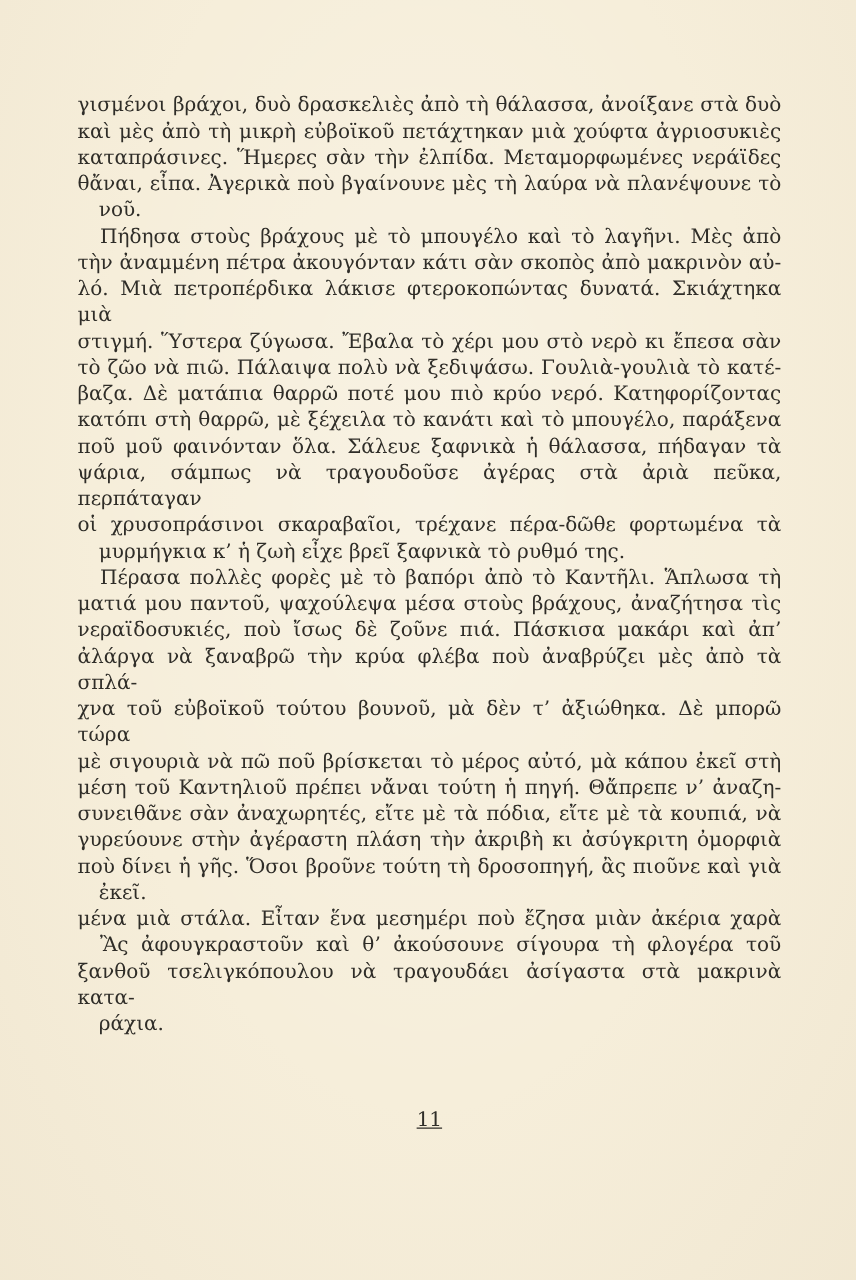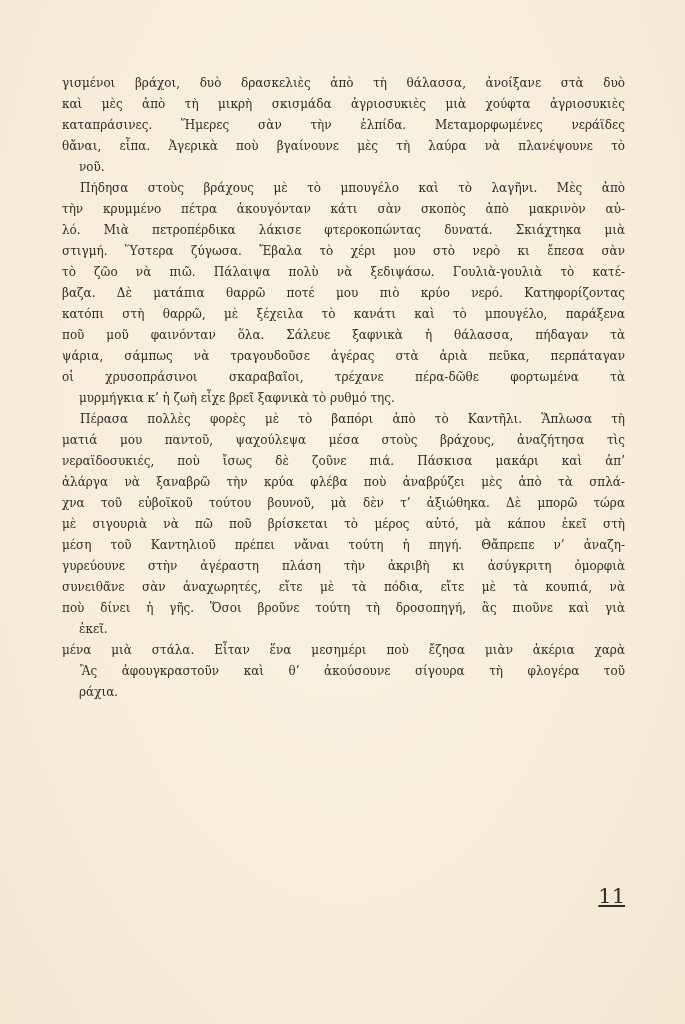--- a/index.html
+++ b/index.html
@@ -18,85 +18,86 @@
   }
   .textblock {
     position: absolute;
     top: 73px;
     left: 62px;
     width: 563px;
   }
   .para {
     margin: 0;
     padding: 0;
-    font-size: 12px;
+    font-size: 16px;
     line-height: 21px;
   }
   .line {
     display: block;
     text-align: justify;
     text-align-last: justify;
     white-space: normal;
   }
   .line.last {
     text-align-last: left;
     margin-left: 17px;
   }
   .line.indent {
     text-indent: 18px;
   }
   .pagenum {
     position: absolute;
     top: 886px;
     left: 62px;
     width: 563px;
-    text-align: right;
-    font-size: 21px;
+    text-align: center;
+    font-size: 16px;
     line-height: 20px;
     text-decoration: underline;
   }
 </style>
 </head>
 <body>
 
 <div class="page">
   <main class="textblock">
       <p class="para">
         <span class="line">γισμένοι βράχοι, δυὸ δρασκελιὲς ἀπὸ τὴ θάλασσα, ἀνοίξανε στὰ δυὸ</span>
-        <span class="line">καὶ μὲς ἀπὸ τὴ μικρὴ σκισμάδα ἀγριοσυκιὲς μιὰ χούφτα ἀγριοσυκιὲς</span>
+        <span class="line">καὶ μὲς ἀπὸ τὴ μικρὴ εὐβοϊκοῦ πετάχτηκαν μιὰ χούφτα ἀγριοσυκιὲς</span>
         <span class="line">καταπράσινες. Ἥμερες σὰν τὴν ἐλπίδα. Μεταμορφωμένες νεράϊδες</span>
         <span class="line">θἄναι, εἶπα. Ἀγερικὰ ποὺ βγαίνουνε μὲς τὴ λαύρα νὰ πλανέψουνε τὸ</span>
         <span class="line last">νοῦ.</span>
       </p>
       <p class="para">
         <span class="line indent">Πήδησα στοὺς βράχους μὲ τὸ μπουγέλο καὶ τὸ λαγῆνι. Μὲς ἀπὸ</span>
-        <span class="line">τὴν κρυμμένο πέτρα ἀκουγόνταν κάτι σὰν σκοπὸς ἀπὸ μακρινὸν αὐ-</span>
+        <span class="line">τὴν ἀναμμένη πέτρα ἀκουγόνταν κάτι σὰν σκοπὸς ἀπὸ μακρινὸν αὐ-</span>
         <span class="line">λό. Μιὰ πετροπέρδικα λάκισε φτεροκοπώντας δυνατά. Σκιάχτηκα μιὰ</span>
         <span class="line">στιγμή. Ὕστερα ζύγωσα. Ἔβαλα τὸ χέρι μου στὸ νερὸ κι ἔπεσα σὰν</span>
         <span class="line">τὸ ζῶο νὰ πιῶ. Πάλαιψα πολὺ νὰ ξεδιψάσω. Γουλιὰ-γουλιὰ τὸ κατέ-</span>
         <span class="line">βαζα. Δὲ ματάπια θαρρῶ ποτέ μου πιὸ κρύο νερό. Κατηφορίζοντας</span>
         <span class="line">κατόπι στὴ θαρρῶ, μὲ ξέχειλα τὸ κανάτι καὶ τὸ μπουγέλο, παράξενα</span>
         <span class="line">ποῦ μοῦ φαινόνταν ὅλα. Σάλευε ξαφνικὰ ἡ θάλασσα, πήδαγαν τὰ</span>
         <span class="line">ψάρια, σάμπως νὰ τραγουδοῦσε ἀγέρας στὰ ἀριὰ πεῦκα, περπάταγαν</span>
         <span class="line">οἱ χρυσοπράσινοι σκαραβαῖοι, τρέχανε πέρα-δῶθε φορτωμένα τὰ</span>
         <span class="line last">μυρμήγκια κ’ ἡ ζωὴ εἶχε βρεῖ ξαφνικὰ τὸ ρυθμό της.</span>
       </p>
       <p class="para">
         <span class="line indent">Πέρασα πολλὲς φορὲς μὲ τὸ βαπόρι ἀπὸ τὸ Καντῆλι. Ἅπλωσα τὴ</span>
         <span class="line">ματιά μου παντοῦ, ψαχούλεψα μέσα στοὺς βράχους, ἀναζήτησα τὶς</span>
         <span class="line">νεραϊδοσυκιές, ποὺ ἴσως δὲ ζοῦνε πιά. Πάσκισα μακάρι καὶ ἀπ’</span>
         <span class="line">ἀλάργα νὰ ξαναβρῶ τὴν κρύα φλέβα ποὺ ἀναβρύζει μὲς ἀπὸ τὰ σπλά-</span>
         <span class="line">χνα τοῦ εὐβοϊκοῦ τούτου βουνοῦ, μὰ δὲν τ’ ἀξιώθηκα. Δὲ μπορῶ τώρα</span>
         <span class="line">μὲ σιγουριὰ νὰ πῶ ποῦ βρίσκεται τὸ μέρος αὐτό, μὰ κάπου ἐκεῖ στὴ</span>
         <span class="line">μέση τοῦ Καντηλιοῦ πρέπει νἄναι τούτη ἡ πηγή. Θἄπρεπε ν’ ἀναζη-</span>
+        <span class="line">συνειθᾶνε σὰν ἀναχωρητές, εἴτε μὲ τὰ πόδια, εἴτε μὲ τὰ κουπιά, νὰ</span>
         <span class="line">γυρεύουνε στὴν ἀγέραστη πλάση τὴν ἀκριβὴ κι ἀσύγκριτη ὀμορφιὰ</span>
-        <span class="line">συνειθᾶνε σὰν ἀναχωρητές, εἴτε μὲ τὰ πόδια, εἴτε μὲ τὰ κουπιά, νὰ</span>
         <span class="line">ποὺ δίνει ἡ γῆς. Ὅσοι βροῦνε τούτη τὴ δροσοπηγή, ἂς πιοῦνε καὶ γιὰ</span>
         <span class="line last">ἐκεῖ.</span>
         <span class="line">μένα μιὰ στάλα. Εἶταν ἕνα μεσημέρι ποὺ ἔζησα μιὰν ἀκέρια χαρὰ</span>
       </p>
       <p class="para">
         <span class="line indent">Ἂς ἀφουγκραστοῦν καὶ θ’ ἀκούσουνε σίγουρα τὴ φλογέρα τοῦ</span>
+        <span class="line">ξανθοῦ τσελιγκόπουλου νὰ τραγουδάει ἀσίγαστα στὰ μακρινὰ κατα-</span>
         <span class="line last">ράχια.</span>
       </p>
     </main>
   <div class="pagenum">11</div>
 </div>
 
 </body></html>

